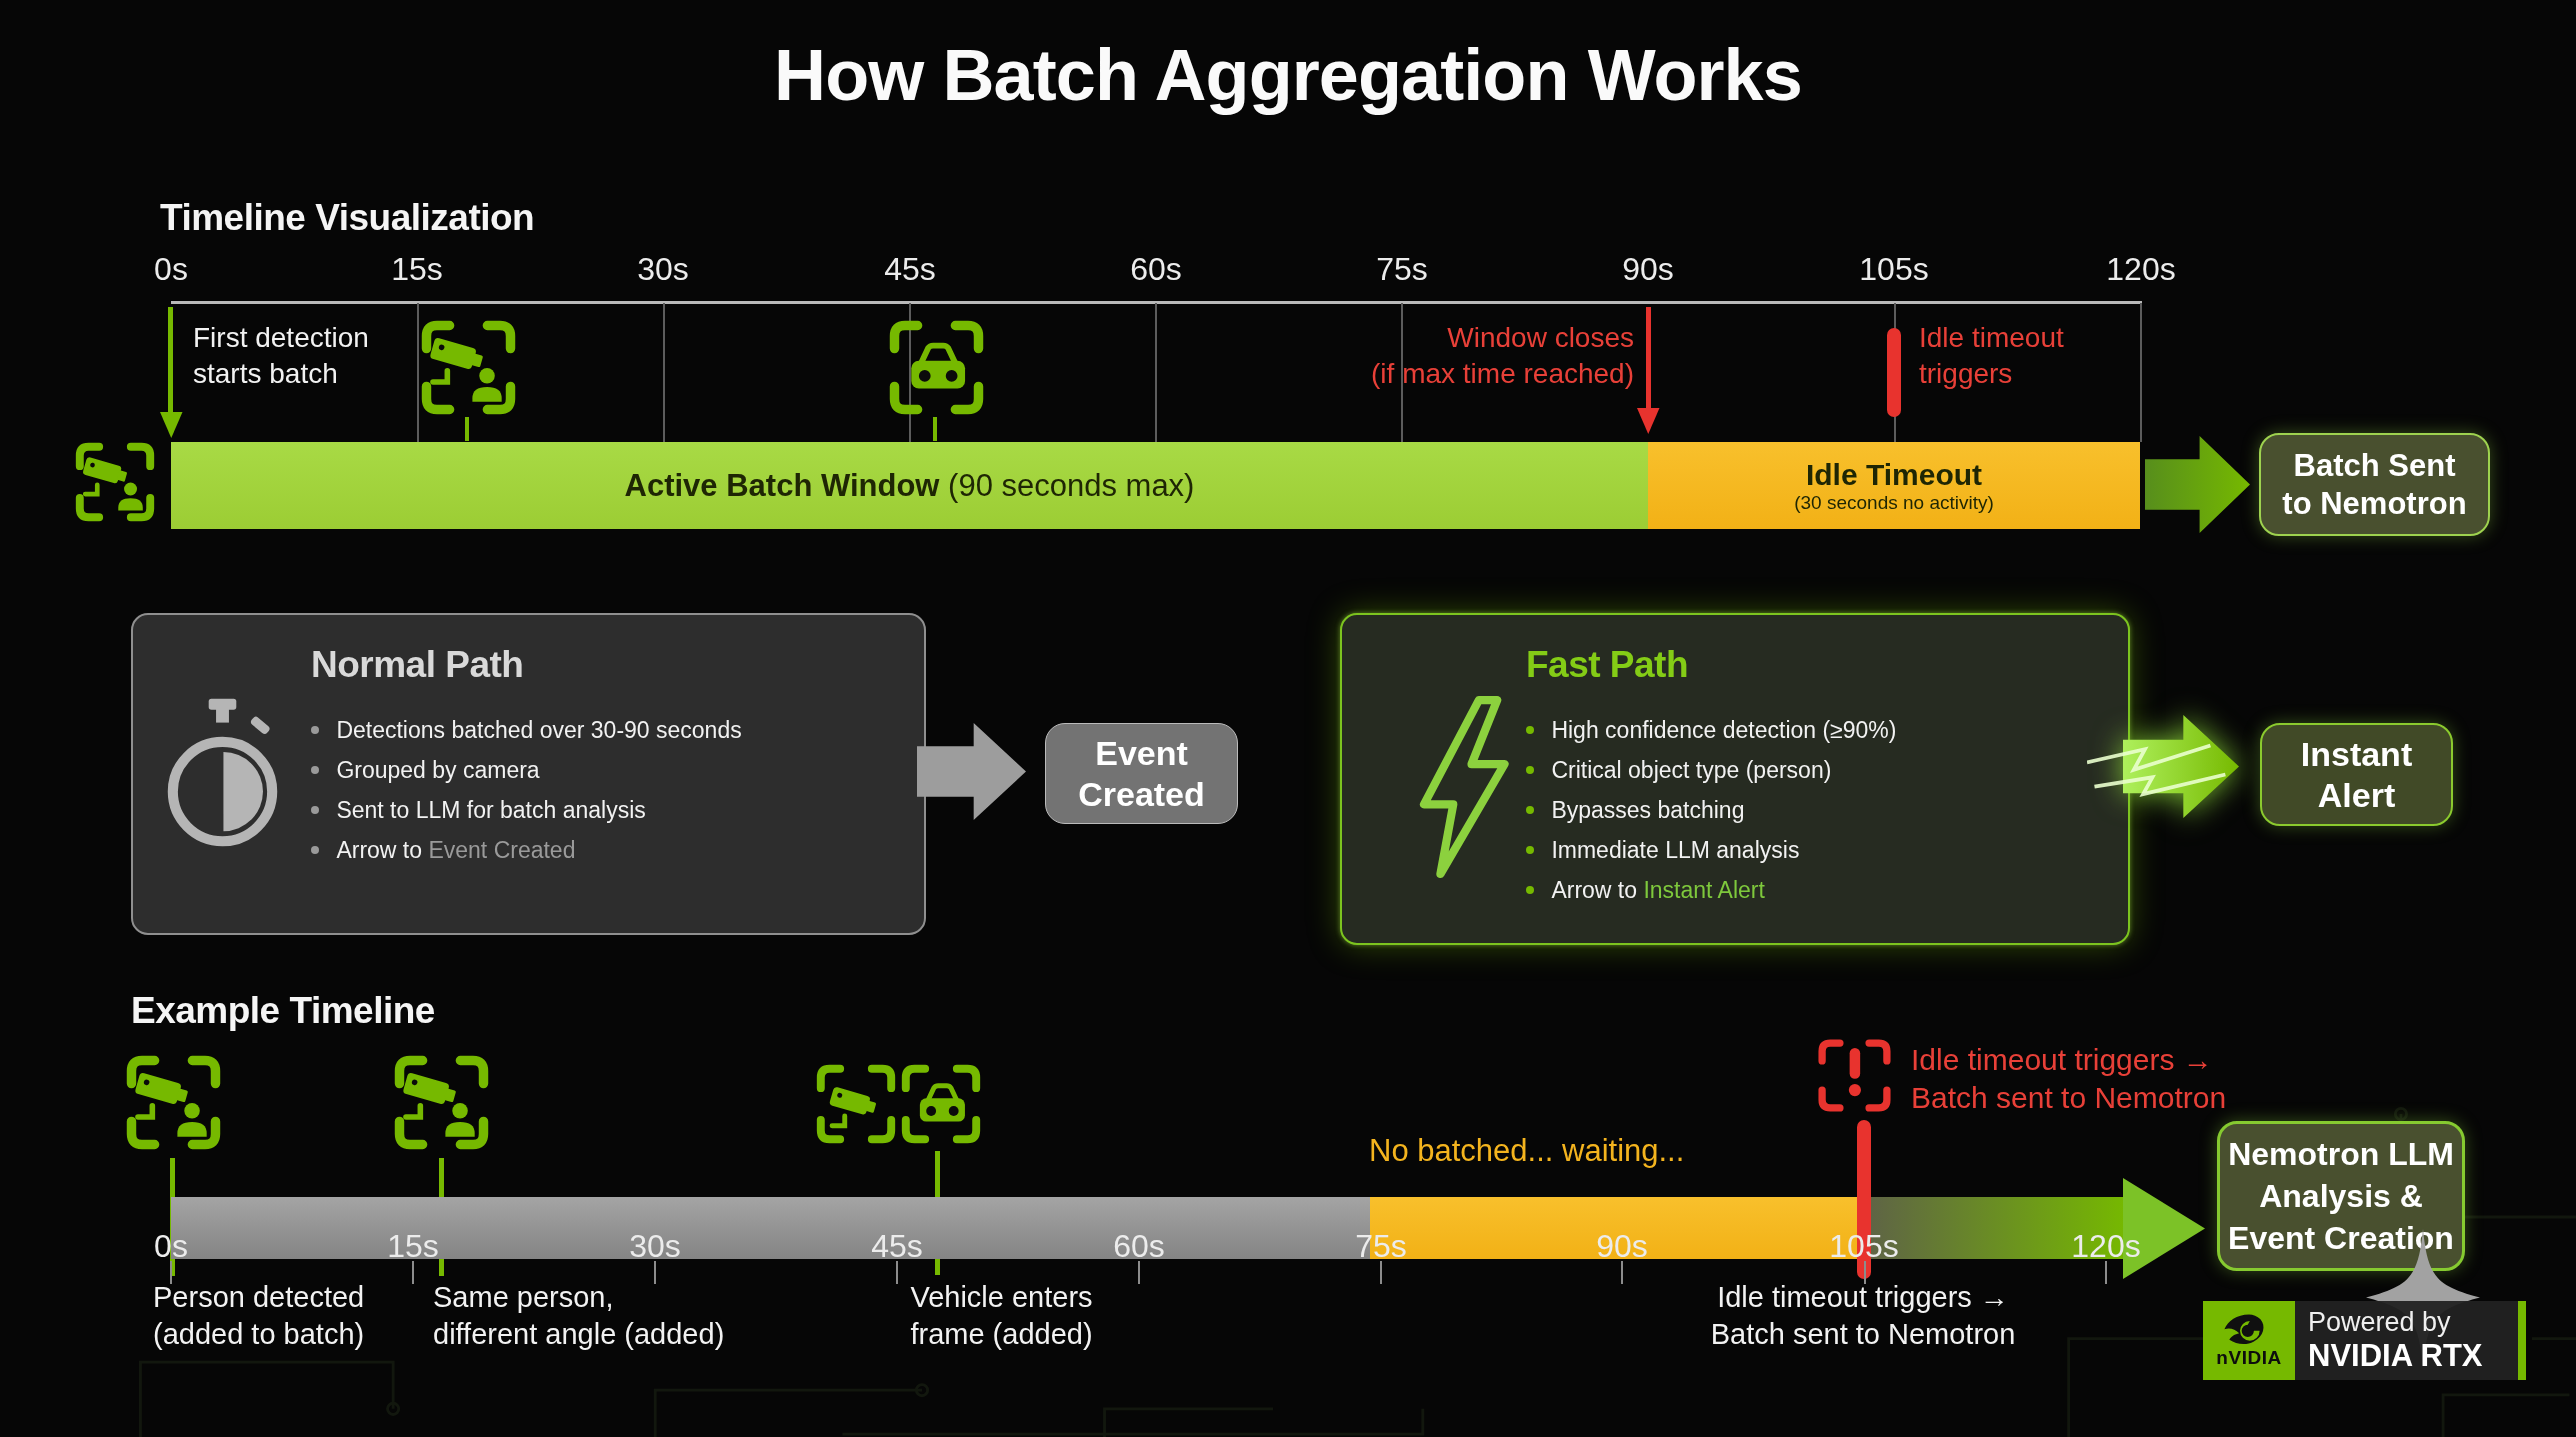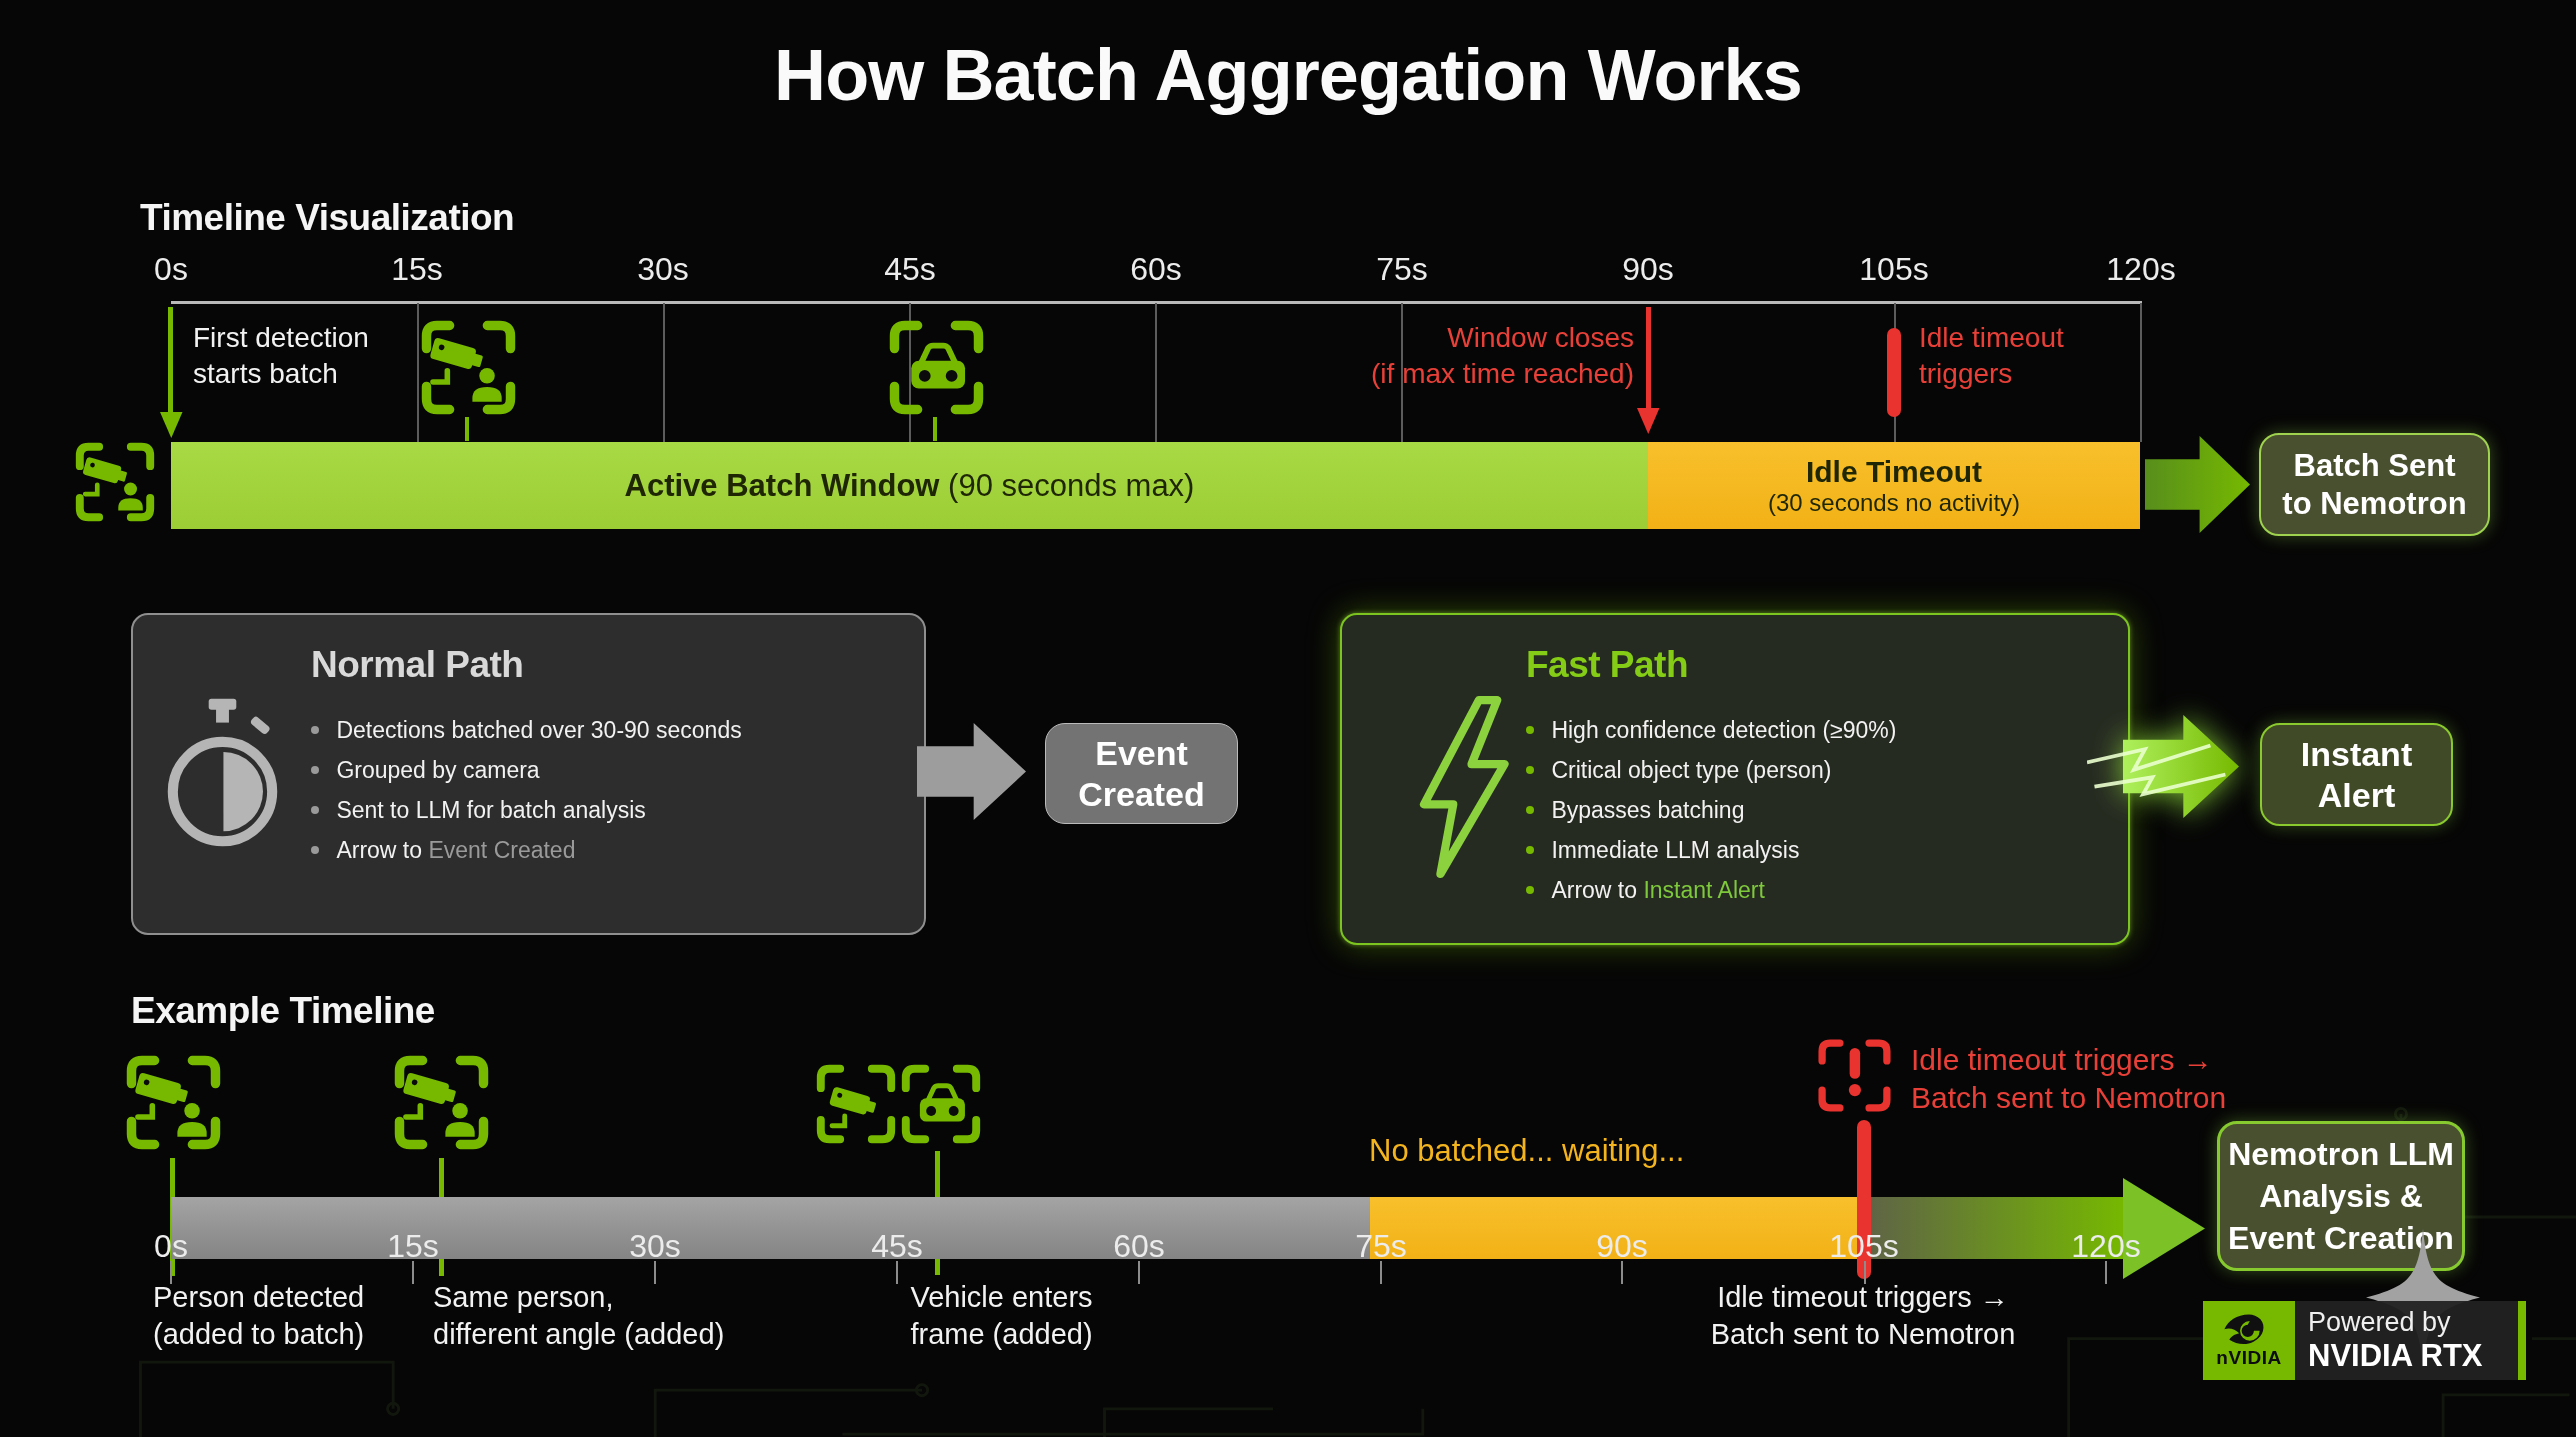--- a/index.html
+++ b/index.html
@@ -99,21 +99,21 @@
       <path d="M700 1536 V1485 H985"></path>
         <circle cx="985" cy="1485" r="6"></circle>
       <path d="M1180 1536 V1505 H1360"></path>
       <path d="M900 1532 H1520 V1505"></path>
       <path d="M2752 1430 H2705"></path>
     </g>
   </svg>
 
   <div class="title">How Batch Aggregation Works</div>
 
-  <div class="sec-head" style="left:140px;top:197px;">Timeline Visualization</div>
+  <div class="sec-head" style="left:160px;top:197px;">Timeline Visualization</div>
 
   <span class="tick-label" style="left:115px;top:251px;">0s</span>
   <span class="tick-label" style="left:361px;top:251px;">15s</span>
   <span class="tick-label" style="left:607px;top:251px;">30s</span>
   <span class="tick-label" style="left:854px;top:251px;">45s</span>
   <span class="tick-label" style="left:1100px;top:251px;">60s</span>
   <span class="tick-label" style="left:1346px;top:251px;">75s</span>
   <span class="tick-label" style="left:1592px;top:251px;">90s</span>
   <span class="tick-label" style="left:1838px;top:251px;">105s</span>
   <span class="tick-label" style="left:2085px;top:251px;">120s</span>
@@ -165,21 +165,21 @@
     <use href="#brk" width="100" height="100"></use>
     <use href="#cam" x="4" y="6" width="76" height="76"></use>
     <use href="#person" x="16" y="12" width="82" height="82"></use>
   </svg>
 
   <div class="bar-seg" style="left:171px;width:1477px;background:linear-gradient(180deg,#a8da45,#9ccd34);">
     <span class="bar-label"><b>Active Batch Window</b><span> (90 seconds max)</span></span>
   </div>
   <div class="bar-seg" style="left:1648px;width:492px;background:linear-gradient(180deg,#f8c02c,#f2b116);flex-direction:column;">
     <span class="bar-label" style="font-weight:700;font-size:30px;">Idle Timeout</span>
-    <span class="bar-label" style="font-size:24px;">(30 seconds no activity)</span>
+    <span class="bar-label" style="font-size:19px;">(30 seconds no activity)</span>
   </div>
 
   <div class="abs block-arrow" style="left:2145px;top:436px;width:105px;height:97px;background:linear-gradient(90deg,#578e1c,#76b900);"></div>
 
   <div class="nbox" style="left:2259px;top:433px;width:227px;height:99px;background:#49502f;border:2.8px solid #9ed24f;font-size:31px;line-height:38px;box-shadow:0 0 17px rgba(150,210,70,.35);">
     <div>Batch Sent</div>
     <div>to Nemotron</div>
   </div>
 
   <div class="panel" style="left:131px;top:613px;width:791px;height:318px;background:#2d2d2d;border:2.8px solid #8f8f8f;"></div>

